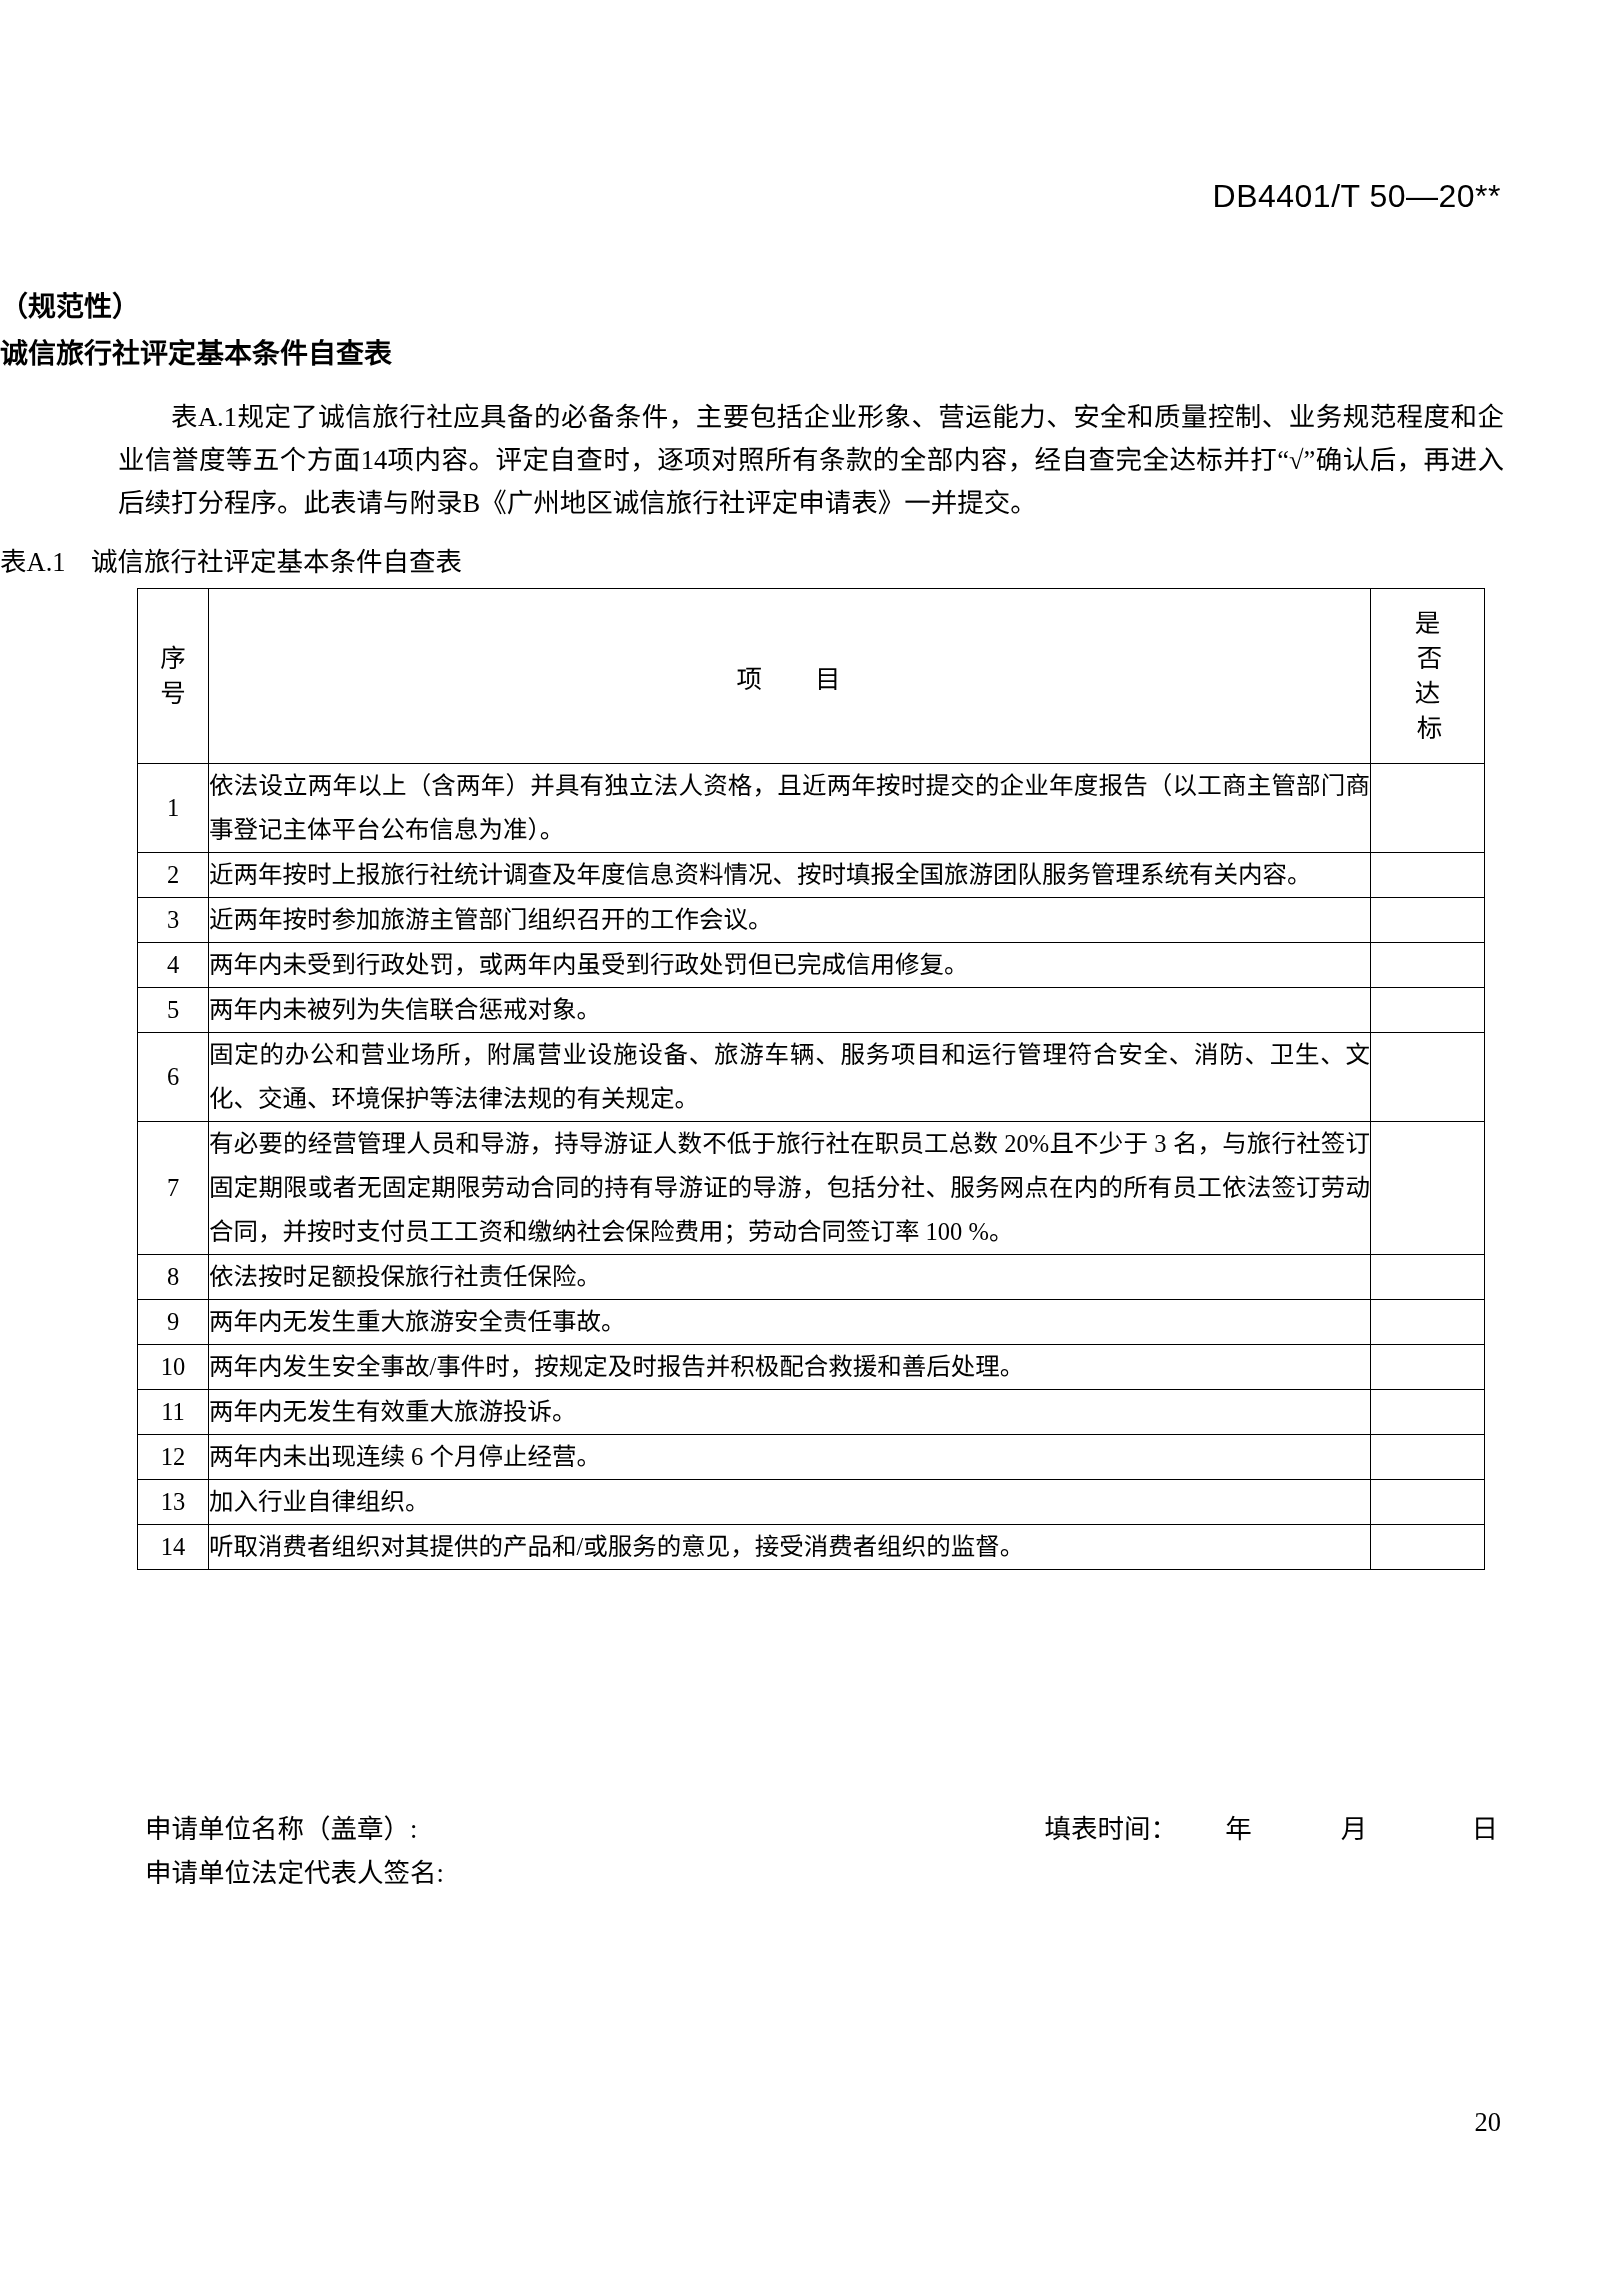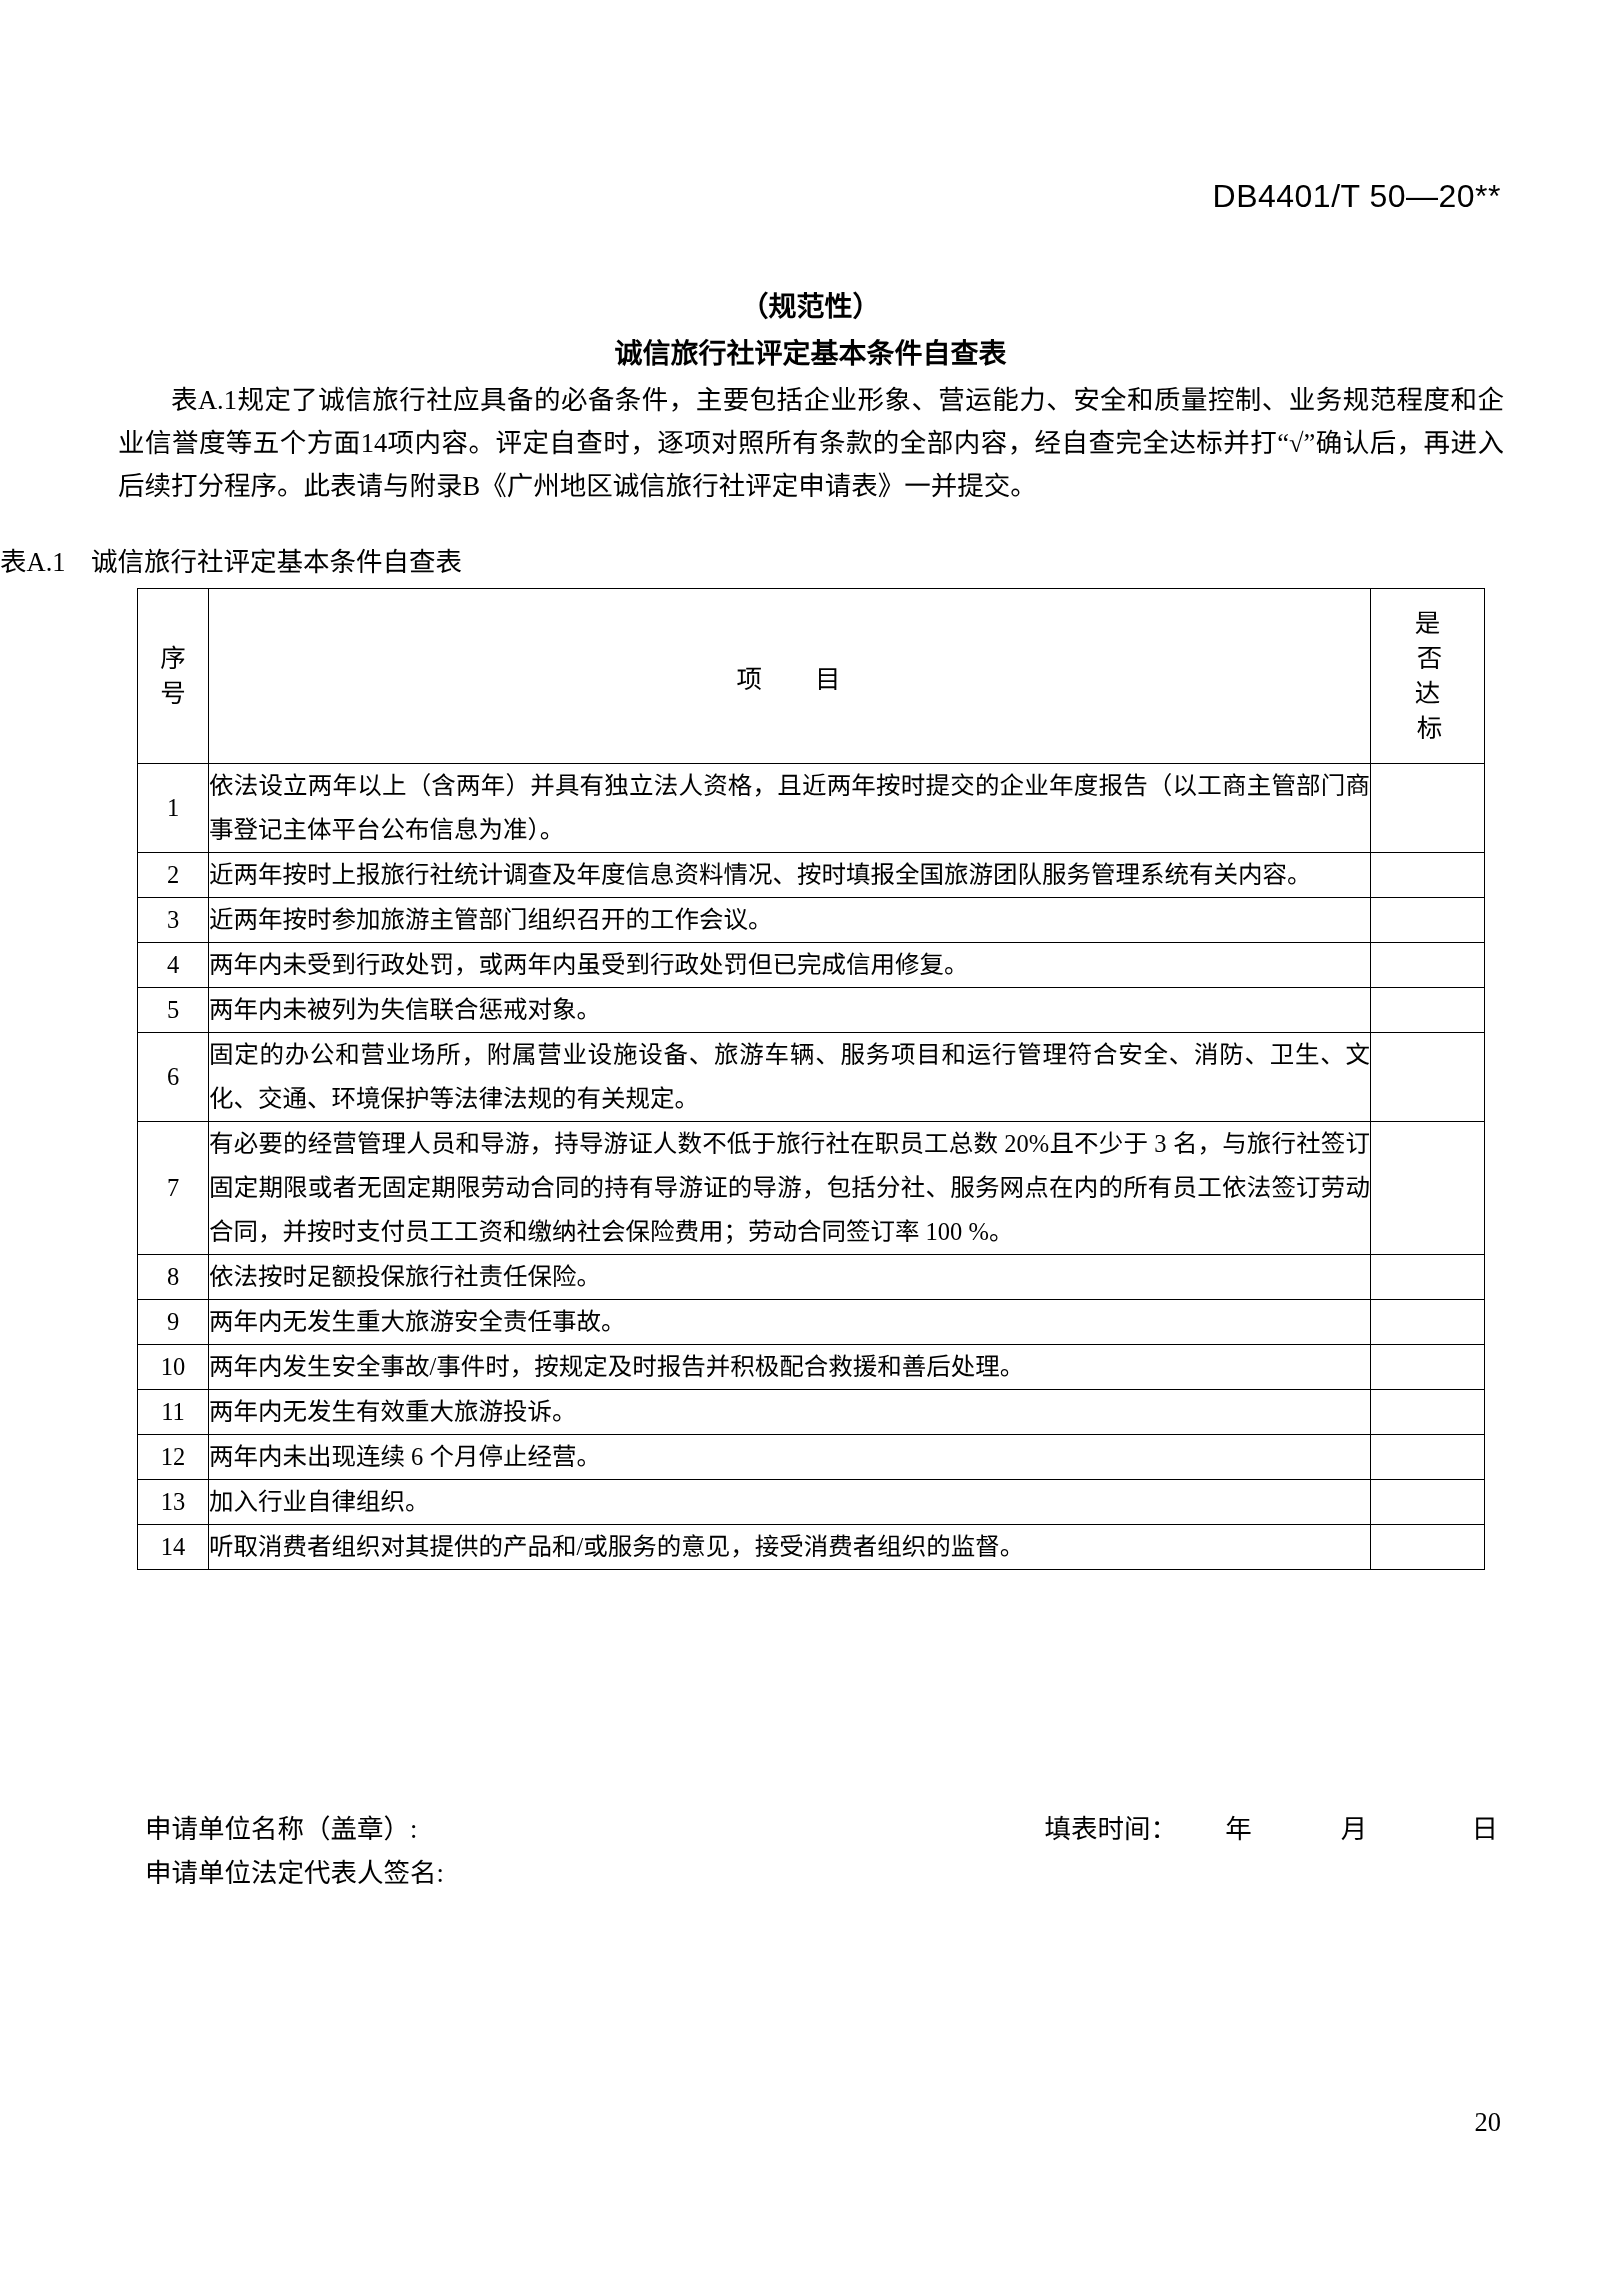--- a/index.html
+++ b/index.html
@@ -34,39 +34,39 @@
     white-space: nowrap;
     font-family: "Liberation Sans", "DejaVu Sans", sans-serif;
   }
 
   
   .annex-title-block {
     position: absolute;
     top: 284px;
     left: 0;
     width: 100%;
-    text-align: center;
+    text-align: left;
   }
   .annex-kind {
     font-size: 28px;
     font-weight: bold;
     line-height: 45px;
     font-family: "Liberation Sans", "DejaVu Sans", sans-serif;
   }
   .annex-name {
     font-size: 28px;
     font-weight: bold;
     line-height: 49px;
     font-family: "Liberation Sans", "DejaVu Sans", sans-serif;
   }
 
   
   .intro {
     position: absolute;
-    top: 379px;
+    top: 396px;
     left: 118px;
     width: 1386px;
     font-size: 26.5px;
     line-height: 43px;
     text-align: justify;
     text-justify: inter-ideograph;
     text-indent: 53px;
   }
 
   

